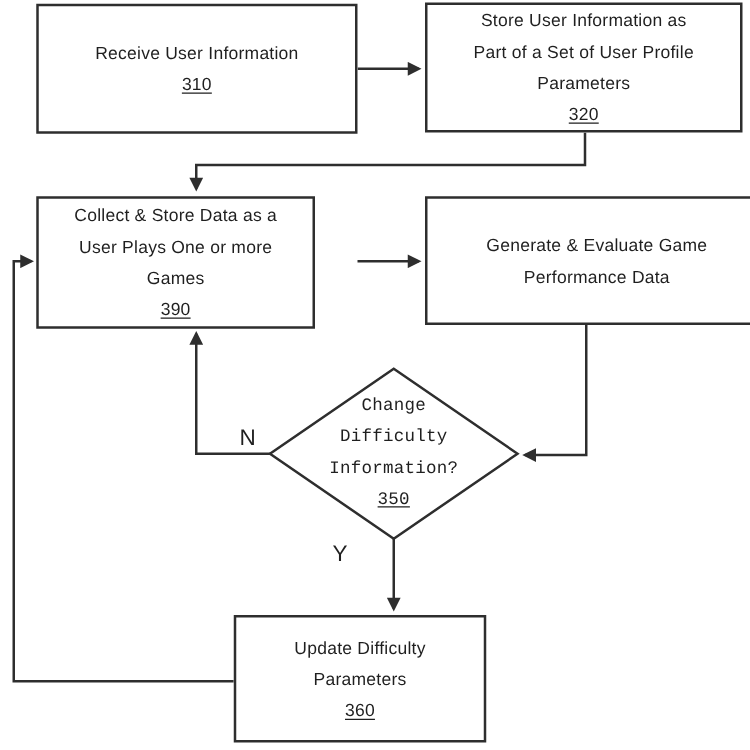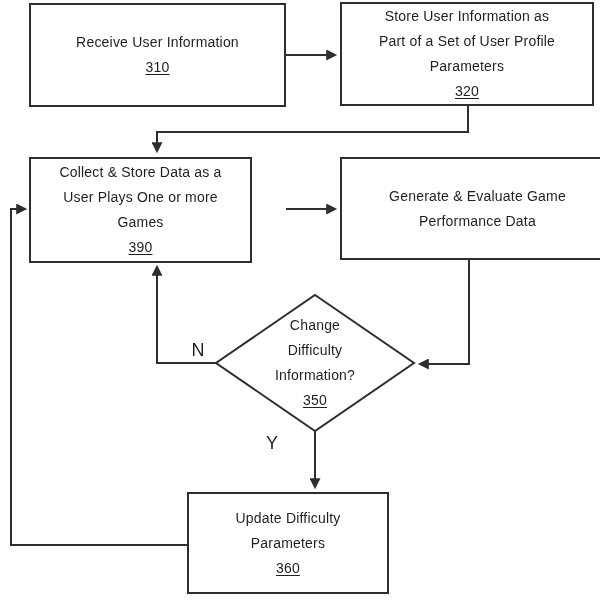--- a/index.html
+++ b/index.html
@@ -42,20 +42,21 @@
     text-decoration: underline;
     text-underline-offset: 2px;
   }
   .diamond-text {
     position: absolute;
     display: flex;
     align-items: flex-start;
     justify-content: center;
     text-align: center;
     background: transparent;
+    font-family: Liberation Mono, monospace;
   }
   .edge-label {
     position: absolute;
     font-size: 18px;
     line-height: 18px;
     text-align: center;
   }
   polyline, polygon.diamond {
     stroke: #2e2e2e;
     stroke-width: 2;

